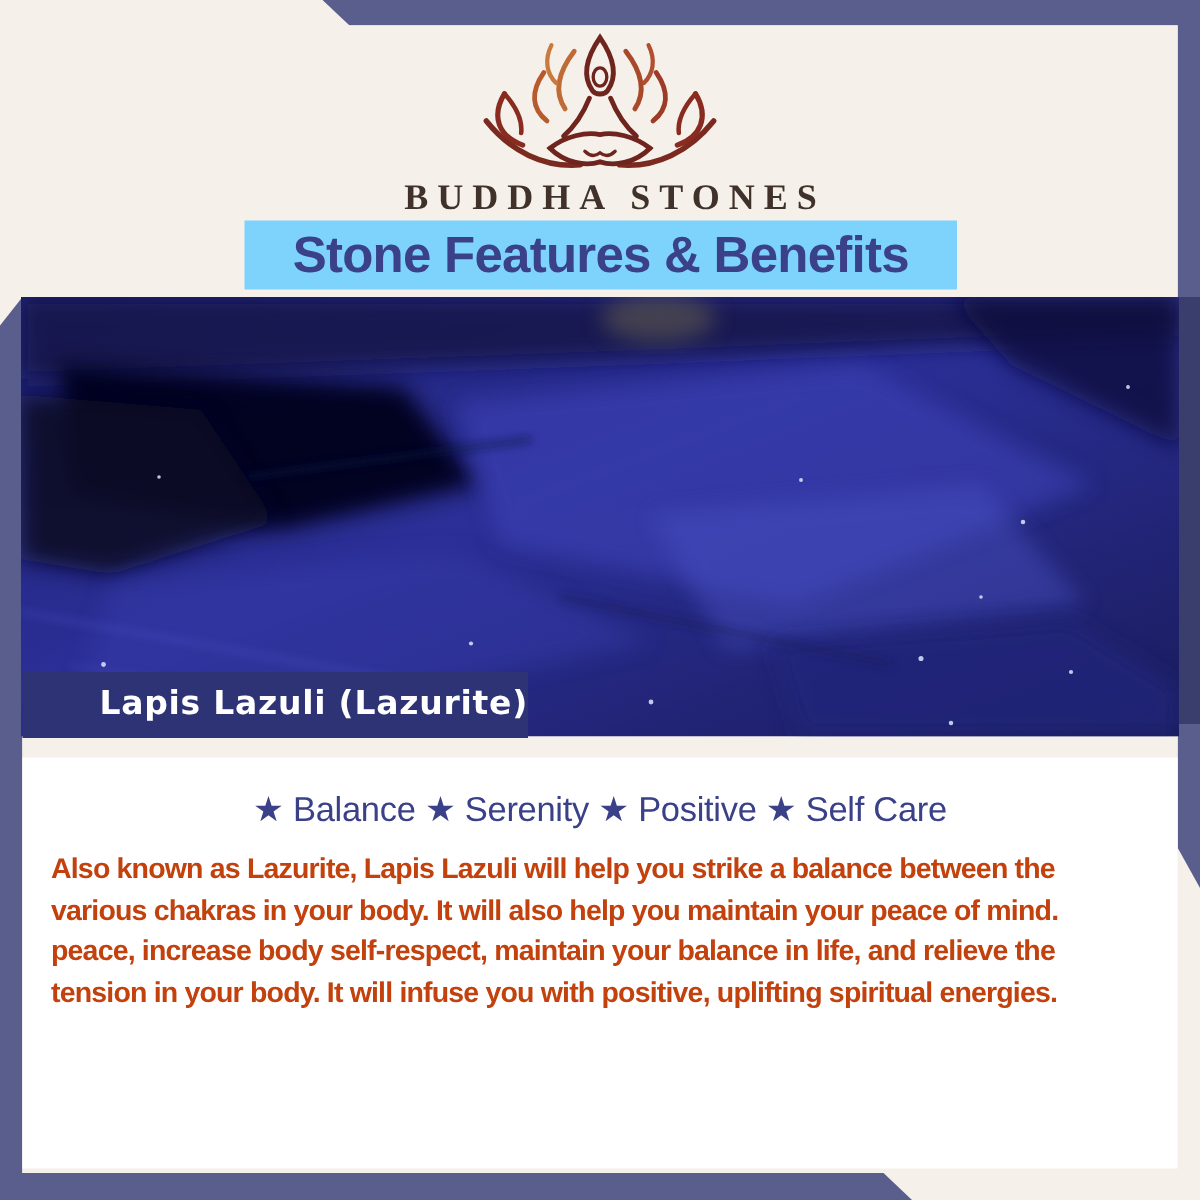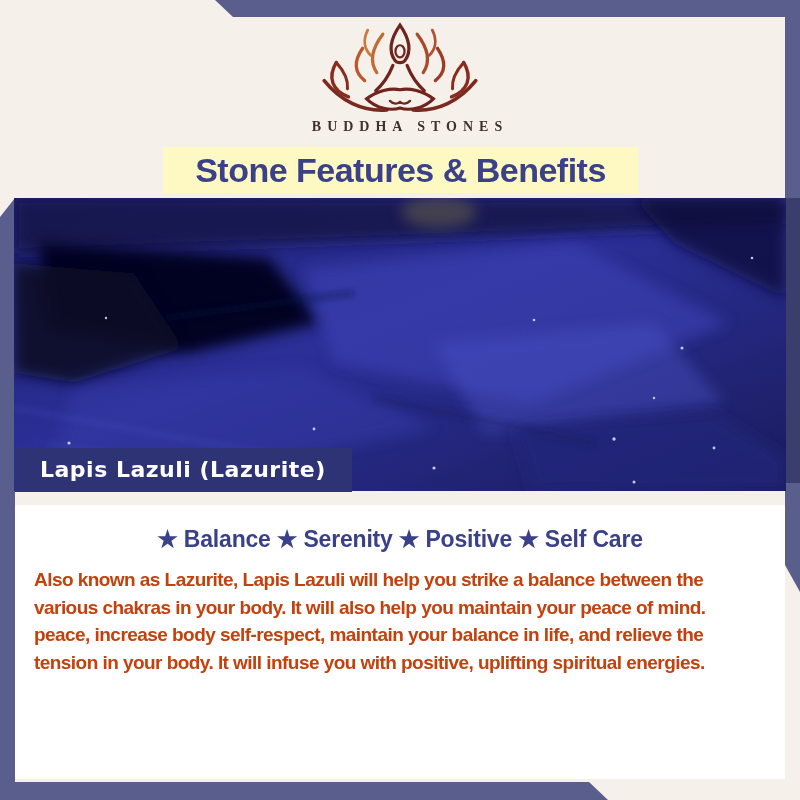--- a/index.html
+++ b/index.html
@@ -19,58 +19,59 @@
   .frame-left   { left:0; top:198px; width:15px; height:602px;
                   clip-path:polygon(0 19px,100% 0,100% 100%,0 100%); }
   .frame-bottom { left:0; bottom:0; width:608px; height:18px;
                   clip-path:polygon(0 0,589px 0,100% 100%,0 100%); }
 
   
   .logo-wrap { position:absolute; top:20px; left:0; width:100%; text-align:center; }
   .lotus { width:172px; height:96px; display:block; margin:0 auto; }
   .brand-name {
     margin-top:3px; font-family:"Liberation Serif", serif;
-    font-size:14px; font-weight:600; letter-spacing:6px; padding-left:20px;
+    font-size:24px; font-weight:600; letter-spacing:6px; padding-left:20px;
     color:#40312a;
   }
 
   
   .banner {
     position:absolute; left:163px; top:147px; width:475px; height:46px;
-    background:#fef9c3;
+    background:#7dd3fc;
   }
   .banner-title {
     font-size:34px; font-weight:bold; color:#3b4189;
     text-align:center; line-height:47px; letter-spacing:-0.5px;
   }
 
   
   .stone-photo { position:absolute; left:14px; top:198px; width:772px; height:293px; }
   .stone-photo svg { display:block; width:100%; height:100%; }
 
   
   .stone-label {
     position:absolute; left:15px; top:448px; width:337px; height:44px;
     background:#2e3376;
   }
   .stone-label span {
     display:block; font-family:"DejaVu Sans", sans-serif;
     font-size:22px; font-weight:600; color:#ffffff;
     line-height:44px; padding-left:25px; letter-spacing:0.5px;
     white-space:nowrap;
+    text-align:right;
   }
 
   
   .card {
     position:absolute; left:15px; top:505px; width:770px; height:274px;
     background:#ffffff;
   }
   .tags-line {
     padding-top:21px; text-align:center;
-    font-size:23px; font-weight:bold; color:#3b4189; letter-spacing:-0.2px;
+    font-size:23px; font-weight:normal; color:#3b4189; letter-spacing:-0.2px;
     white-space:nowrap;
   }
   .desc { margin:13px 12px 0 19px; }
   .desc-line {
     font-size:19px; font-weight:bold; color:#c2410c;
     line-height:27.5px; letter-spacing:-0.55px; white-space:nowrap;
   }
 </style>
 </head>
 <body>

